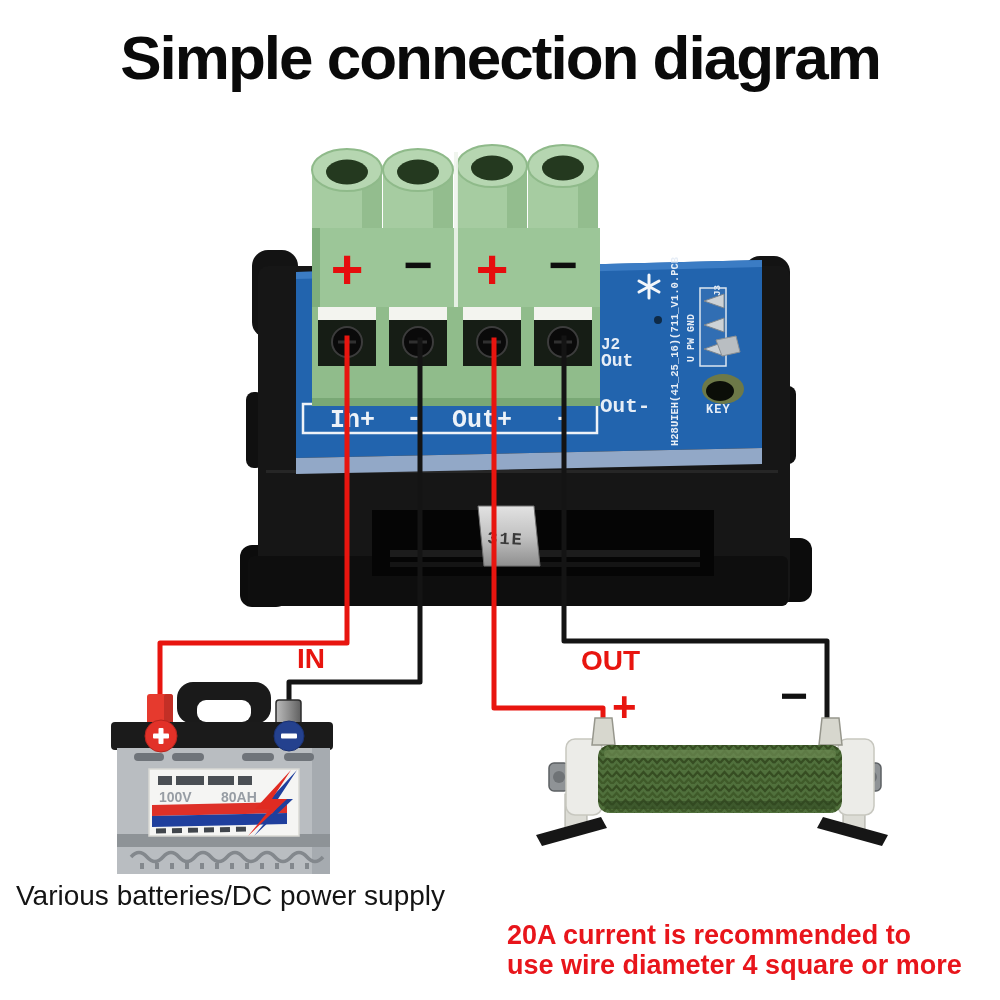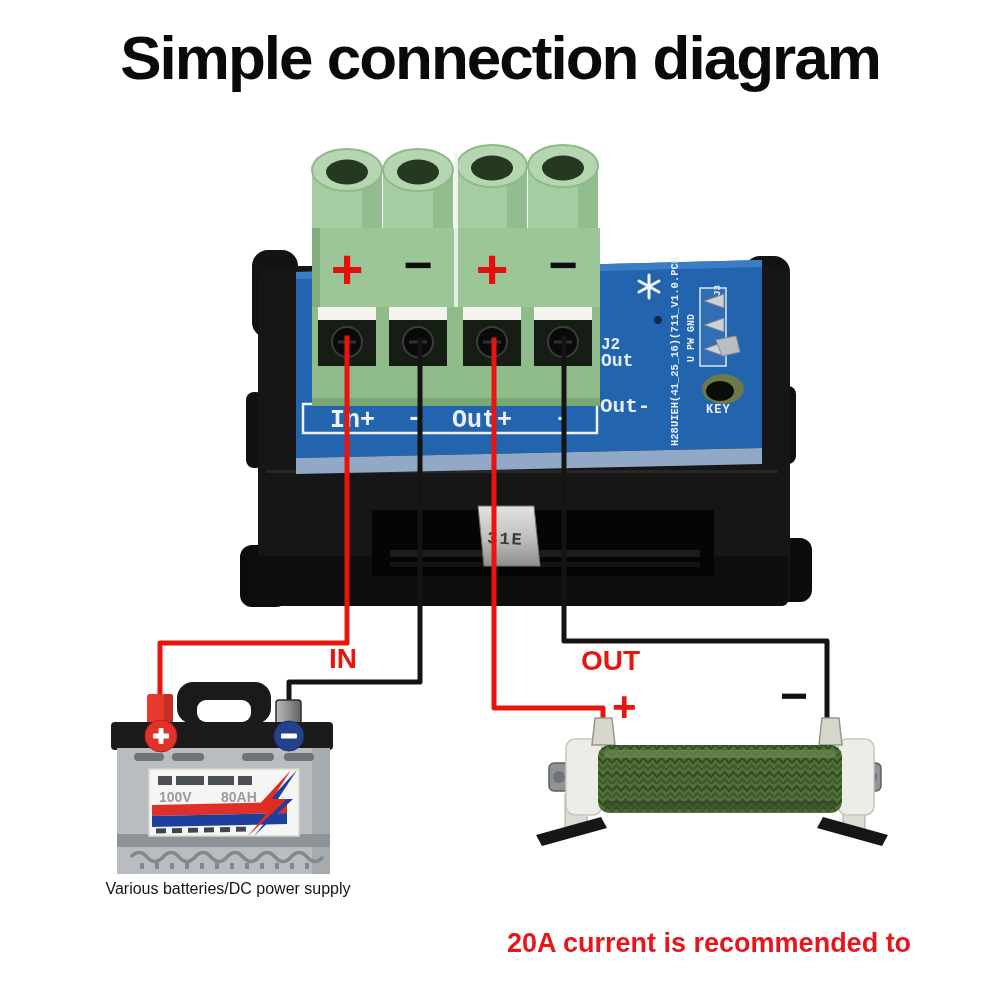--- a/index.html
+++ b/index.html
@@ -3,31 +3,31 @@
 <meta charset="utf-8">
 <style>
   html,body{margin:0;padding:0;background:#ffffff;}
   #page{position:relative;width:1000px;height:1000px;background:#ffffff;overflow:hidden;
         font-family:"Liberation Sans",sans-serif;}
   #art{position:absolute;left:0;top:0;}
   .ovl{position:absolute;white-space:nowrap;}
   .title{left:0;top:22px;width:1000px;text-align:center;font-size:62px;font-weight:700;
          letter-spacing:-2px;color:#0a0a0a;}
   .flow-label{font-size:28px;font-weight:700;color:#e8150f;}
-  .in-label{left:297px;top:643px;margin-left:32px;}
+  .in-label{left:297px;top:643px;}
   .out-label{left:581px;top:645px;}
   .load-plus{left:612px;top:686px;font-size:42px;font-weight:700;color:#e8150f;line-height:1;}
   .load-minus{left:780px;top:672px;font-size:48px;font-weight:700;color:#111;line-height:1;}
-  .caption{font-size:16px;color:#141414;text-align:center;}
+  .caption{font-size:28px;color:#141414;text-align:center;}
   .bat-cap1{left:16px;top:880px;width:424px;}
   .bat-cap2{left:16px;top:906px;width:424px;}
   .load-cap1{left:606px;top:829px;width:234px;font-size:23px;}
   .load-cap2{left:606px;top:854px;width:234px;font-size:23px;}
   .note{font-size:27px;font-weight:700;color:#e8151b;}
-  .note1{left:507px;top:920px;margin-top:8px;}
+  .note1{left:507px;top:920px;}
   .note2{left:507px;top:950px;}
   
   text{font-family:"Liberation Mono",monospace;}
   .silk{fill:#edf2f8;font-weight:700;font-size:25px;}
   .silk-mid{text-anchor:middle;}
   .pcbtxt{fill:#e6edf6;font-weight:700;}
   .sign{font-family:"Liberation Sans",sans-serif;font-weight:700;font-size:56px;text-anchor:middle;}
   .sign-plus{fill:#e60d0d;}
   .sign-minus{fill:#0e0e0e;font-size:50px;}
   .batlbl{font-family:"Liberation Sans",sans-serif;font-weight:700;font-size:14px;fill:#979da4;}
@@ -266,14 +266,15 @@
   </g>
 </svg>
 
 <div class="ovl title">Simple connection diagram</div>
 <div class="ovl flow-label in-label">IN</div>
 <div class="ovl flow-label out-label">OUT</div>
 <div class="ovl load-plus">+</div>
 <div class="ovl load-minus">−</div>
 <div class="ovl caption bat-cap1">Various batteries/DC power supply</div>
 <div class="ovl note note1">20A current is recommended to</div>
+<div class="ovl note note2">use wire diameter 4 square or more</div>
 
 </div>
 
 </body></html>

